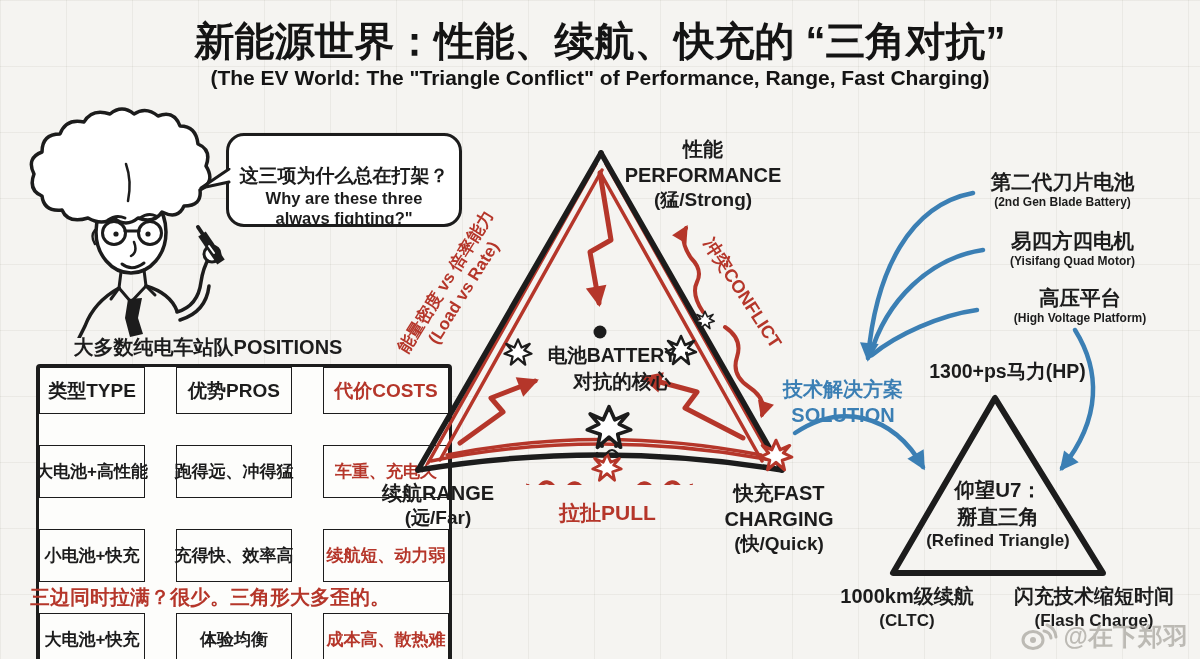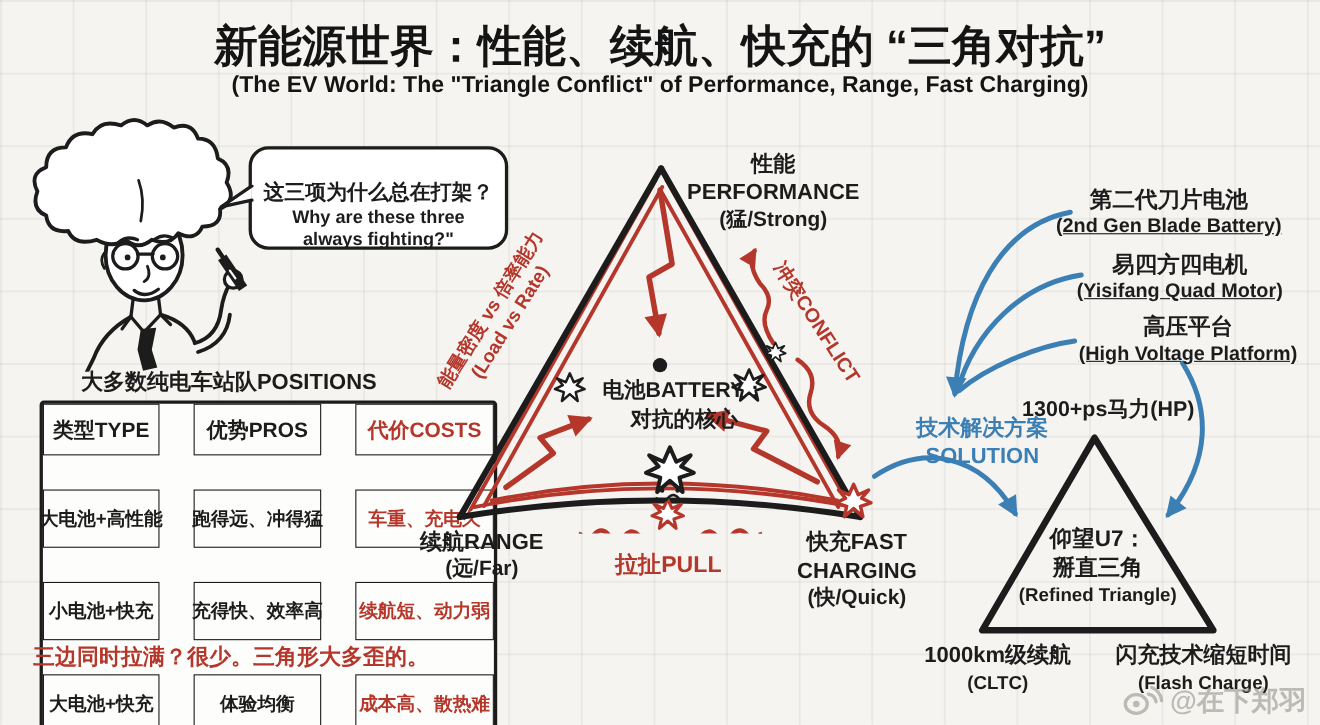--- a/index.html
+++ b/index.html
@@ -43,25 +43,25 @@
   .vl-top{left:608px;top:136px;width:190px;font-size:20px;text-align:center;}
   .vl-left{left:378px;top:480px;width:120px;font-size:20px;}
   .vl-right{left:683px;top:480px;width:192px;font-size:20px;}
   .vl-sub{font-size:19px;}
   .center-label{left:538px;top:342px;width:168px;font-size:19.5px;line-height:1.35;}
   .pull-label{left:555px;top:499px;width:105px;font-size:21px;}
   .rot-left{left:345px;top:266px;width:220px;font-size:17px;line-height:1.25;transform:rotate(-58deg);}
   .rot-right{left:645px;top:281px;width:195px;font-size:18px;transform:rotate(57deg);}
   .tech{line-height:1.2;}
   .tech .zh{font-size:20.5px;}
-  .tech .en{font-size:18px;text-decoration:underline;}
+  .tech .en{font-size:12px;}
   .tech1{left:930px;top:170px;width:265px;}
   .tech2{left:945px;top:229px;width:255px;}
   .tech3{left:952px;top:286px;width:256px;}
-  .sol{left:817px;top:376px;width:152px;font-size:20px;line-height:1.3;}
+  .sol{left:767px;top:376px;width:152px;font-size:20px;line-height:1.3;}
   .hp{left:925px;top:358px;width:165px;font-size:19.5px;}
   .u7text{left:905px;top:477px;width:186px;font-size:20.5px;line-height:1.3;}
   .u7text .en{font-size:17px;}
   .u7left{left:818px;top:583px;width:178px;font-size:20px;line-height:1.35;}
   .u7right{left:995px;top:583px;width:198px;font-size:20px;line-height:1.35;}
   .u7sub{font-size:17px;}
   .watermark{right:12px;bottom:6px;display:flex;align-items:center;gap:6px;color:rgba(150,147,140,0.6);font-size:25px;}
 </style>
 </head>
 <body>

